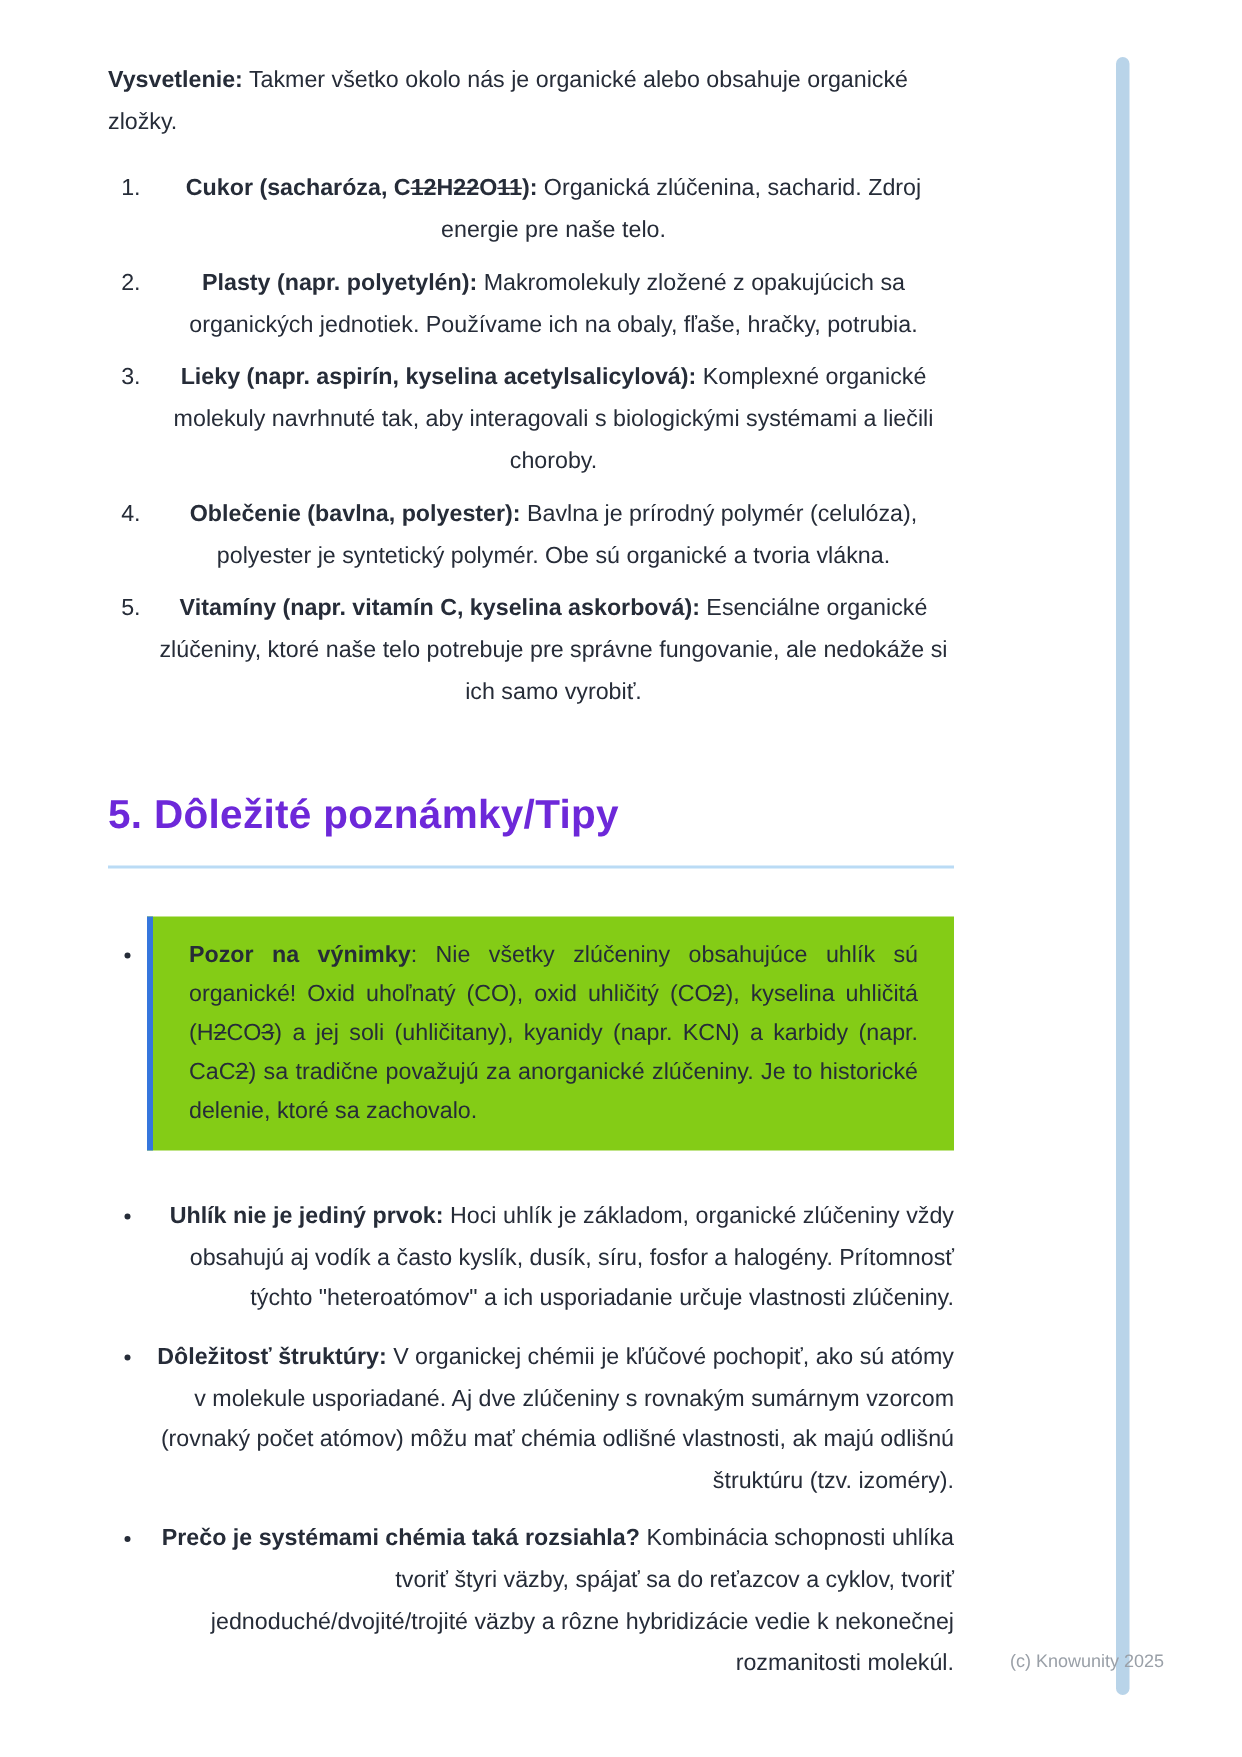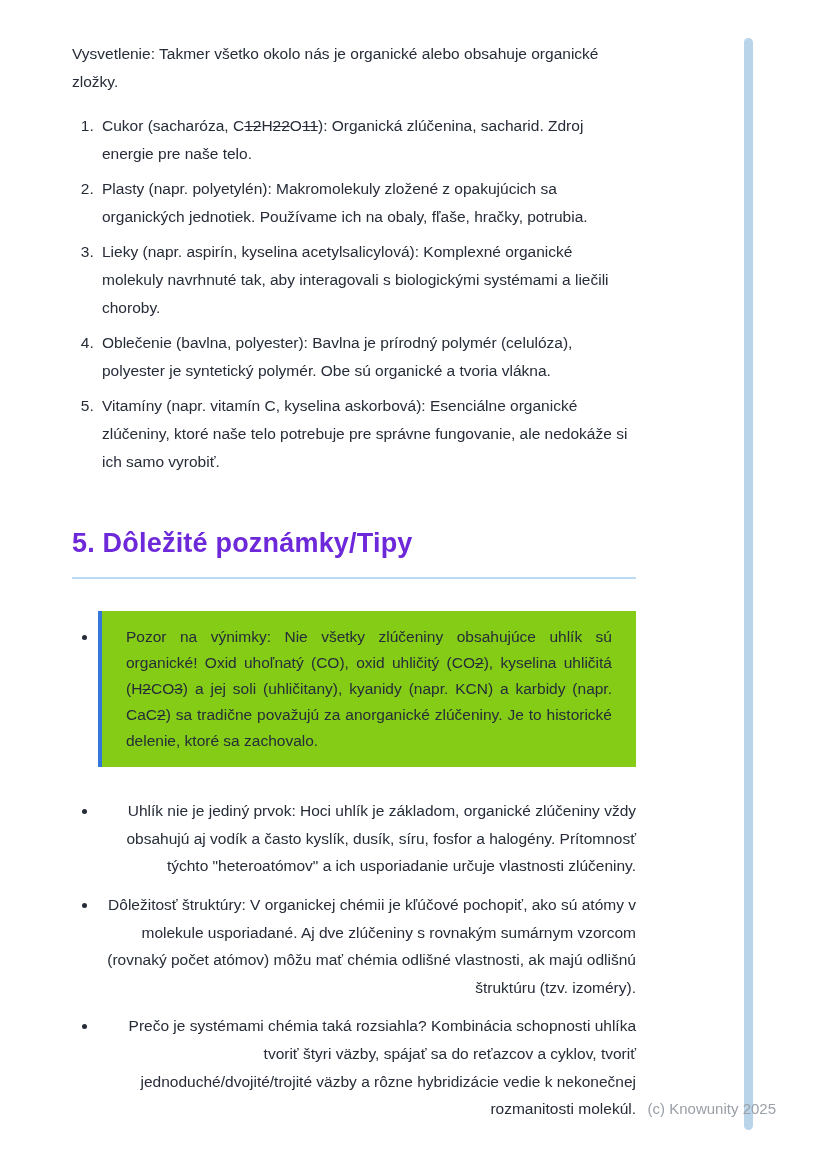--- a/index.html
+++ b/index.html
@@ -20,20 +20,21 @@
     left: 72px; top: 40px;
     width: 564px;
     font-size: 15.5px;
     line-height: 1.78;
   }
   .intro { margin-bottom: 17px; }
   ol.num-list {
     list-style: decimal;
     padding-left: 26px;
     margin-bottom: 0;
+    text-align: center;
   }
   ol.num-list > li { padding-left: 4px; margin-bottom: 8px; }
   h2.section-heading {
     color: #6d28d9;
     font-size: 27px;
     font-weight: 700;
     margin-top: 44px;
     margin-bottom: 10px;
     letter-spacing: 0.2px;
   }
@@ -55,34 +56,34 @@
     text-align: justify;
     line-height: 1.68;
   }
   ul.bullets {
     list-style: disc;
     padding-left: 26px;
     margin-top: 30px;
     text-align: right;
   }
   ul.bullets > li { padding-left: 4px; margin-bottom: 11px; }
-  .b { font-weight: 400; margin-top: 24px; }
+  .b { font-weight: 700; margin-top: 24px; }
   .strike { text-decoration: line-through; }
   .scrollbar {
     position: absolute;
     left: 744px; top: 38px;
     width: 9px; height: 1092px;
     background: #b9d4e9;
     border-radius: 5px;
     z-index: 1;
   }
   .footer {
     position: absolute;
     right: 52px; top: 1100px;
-    font-size: 15px;
+    font-size: 12px;
     color: #9aa0a8;
     z-index: 2;
   }
 </style>
 </head>
 <body>
 
 <div class="page">
   <div class="content">
 

